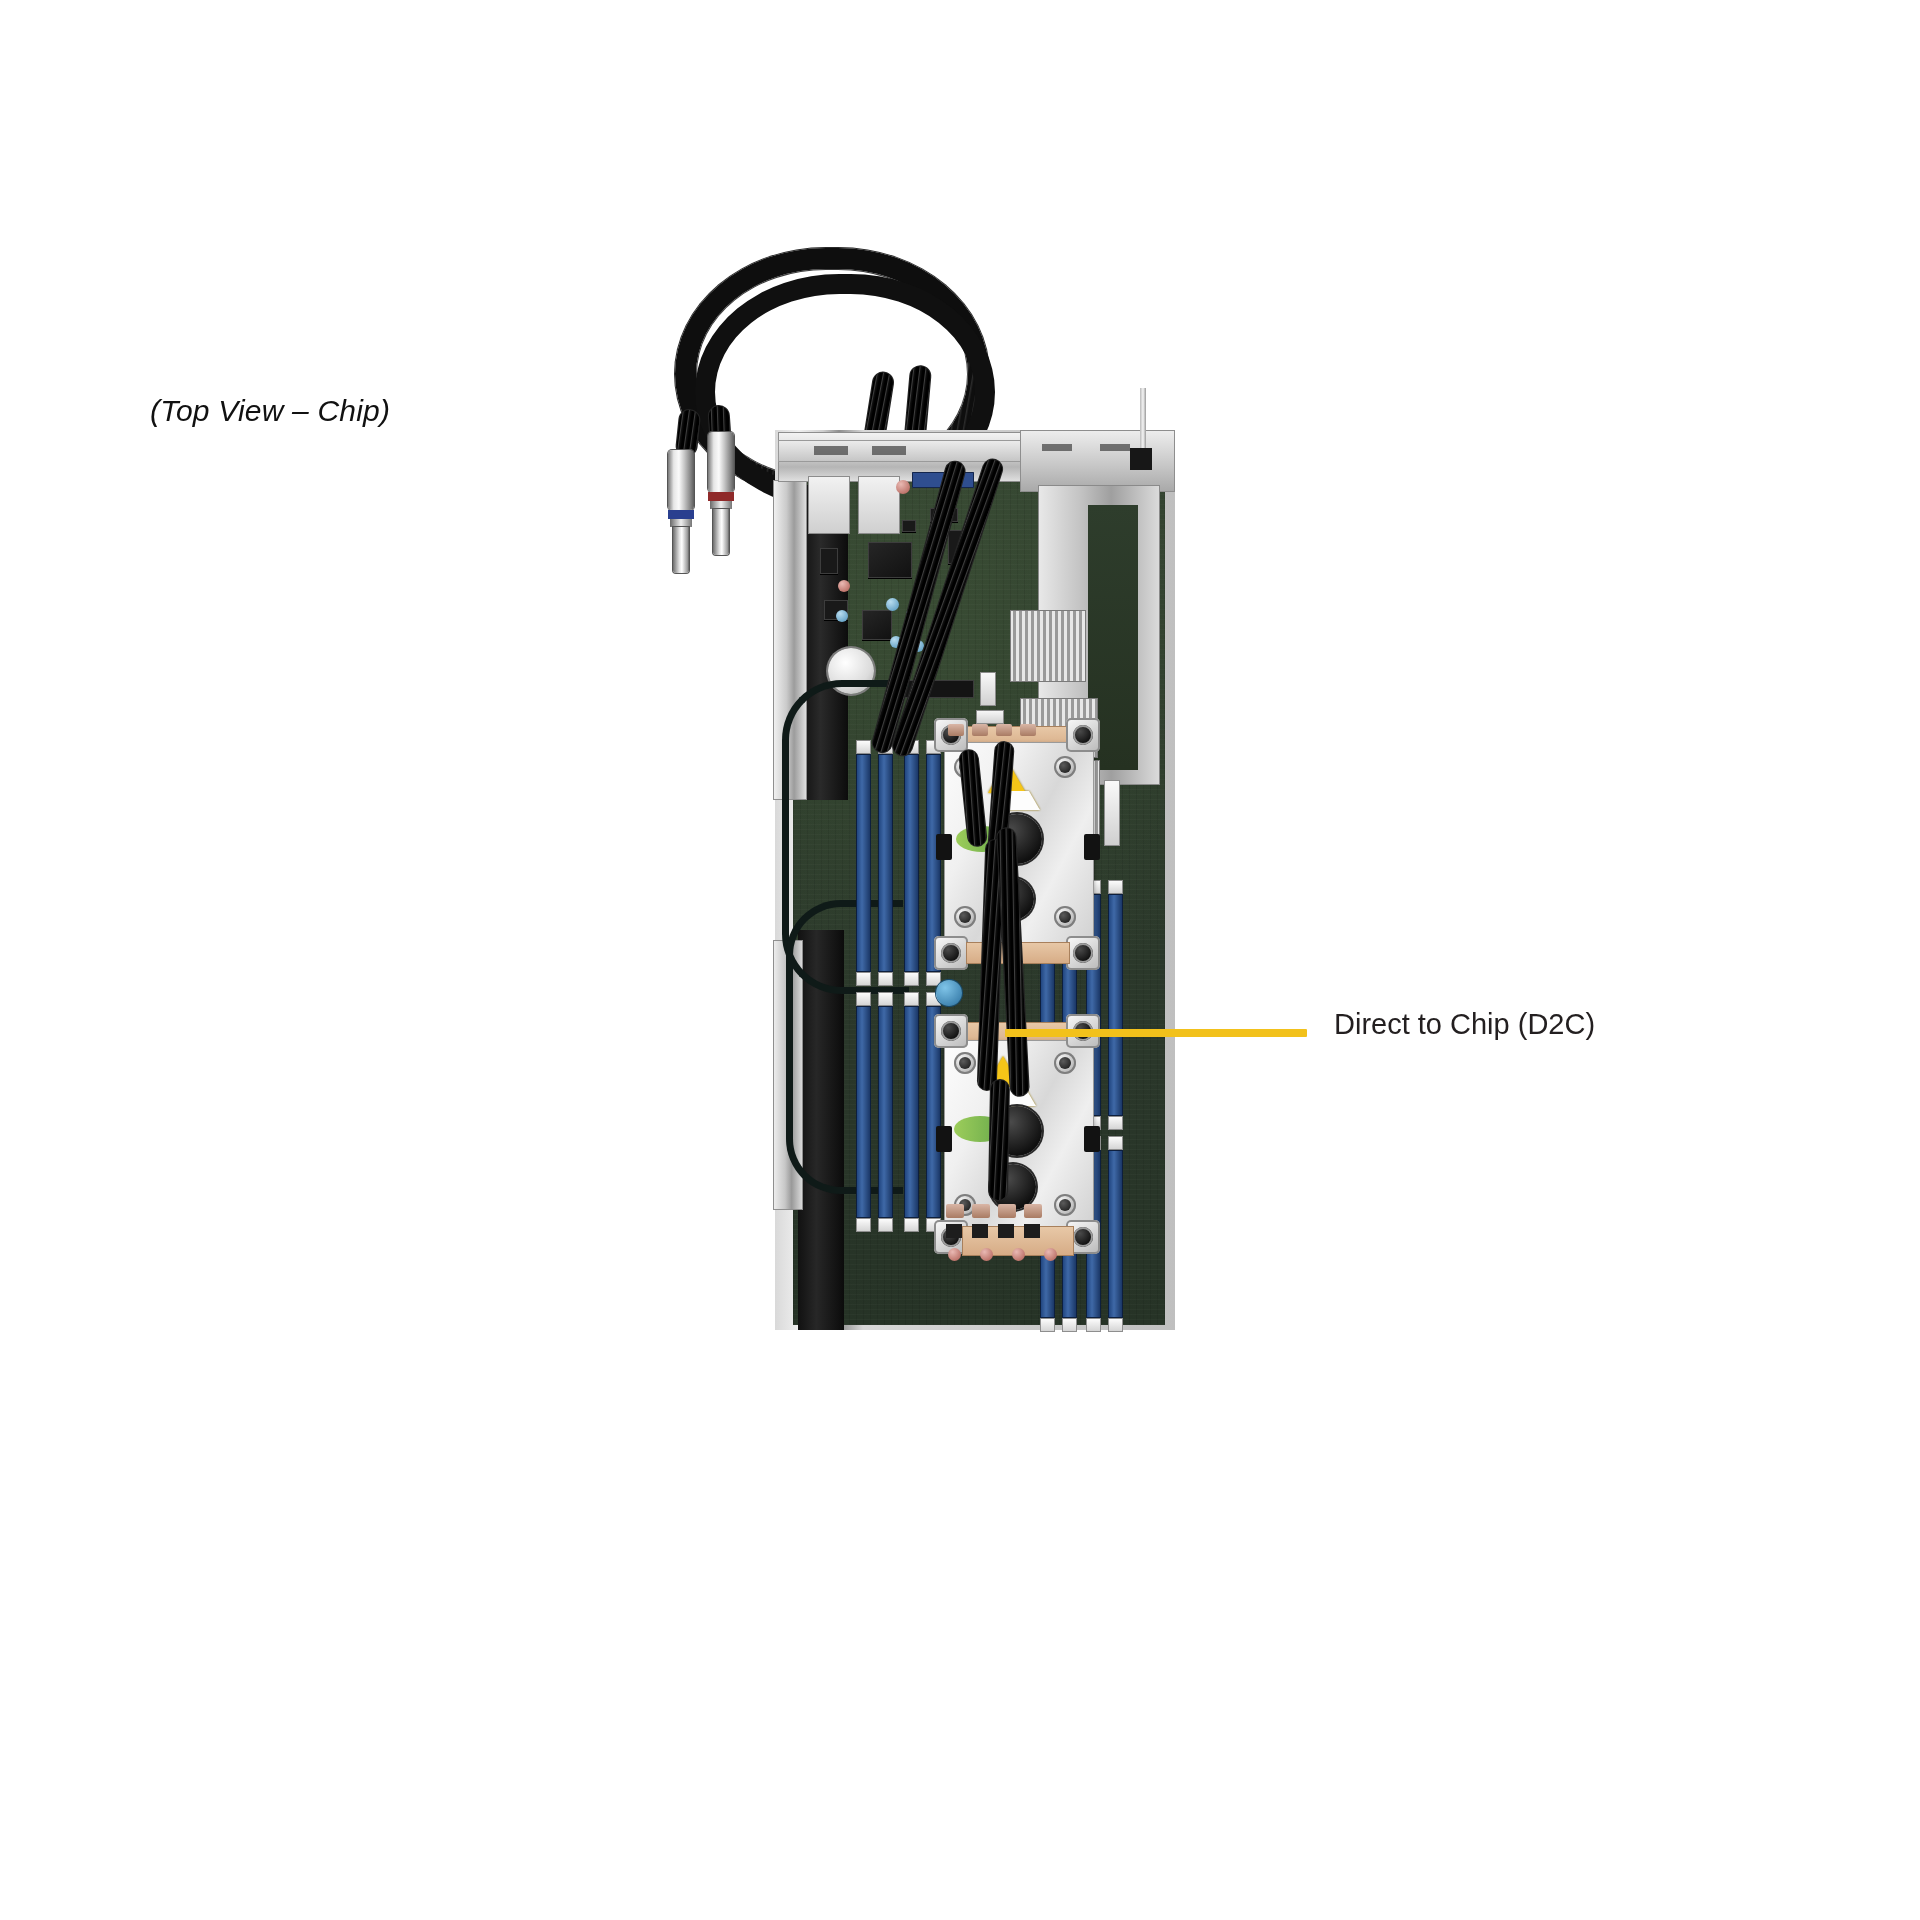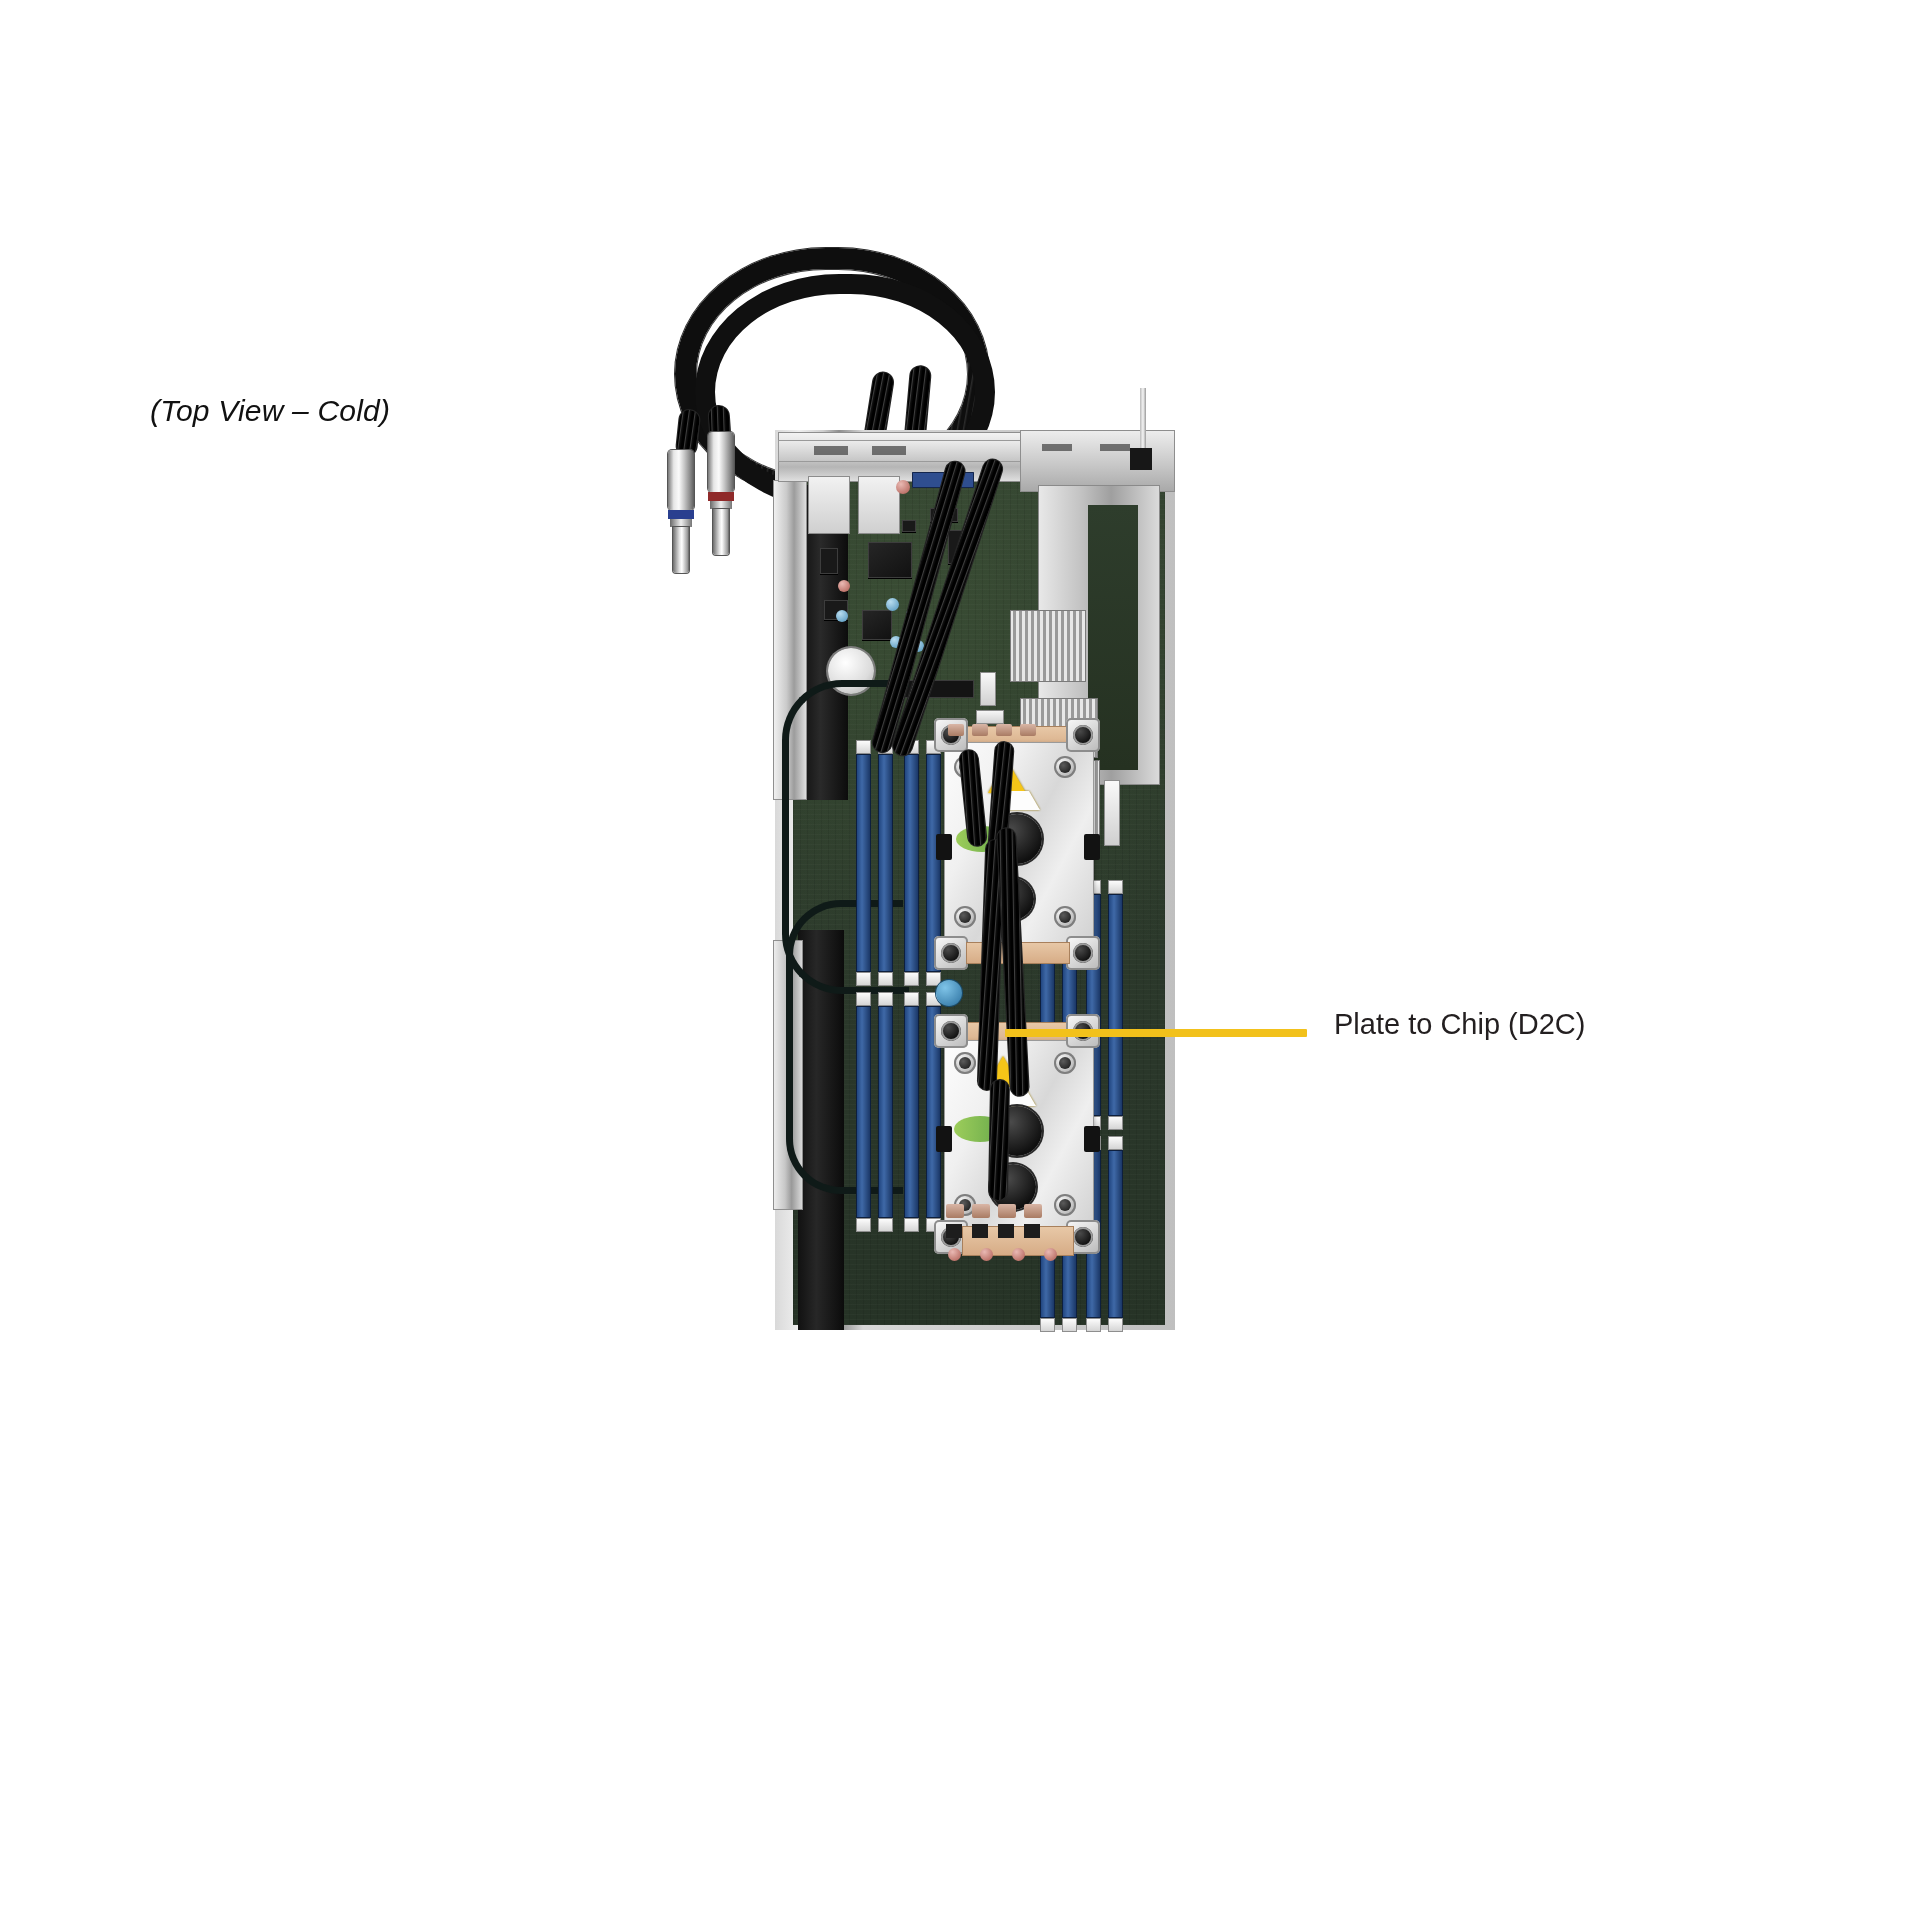--- a/index.html
+++ b/index.html
@@ -201,21 +201,21 @@
     box-shadow:inset 0 0 0 1px #8d8d8d;}
   .conn-black{position:absolute;background:#141414;box-shadow:inset 0 0 0 1px #3b3b3b;}
   .vrm{position:absolute;background:linear-gradient(180deg,#d9b6a6,#a97b63);border-radius:2px;}
   .vrm-dark{position:absolute;background:#1d1d1d;}
 </style>
 </head>
 <body>
 
 <div id="stage">
 
-  <div class="view-caption">(Top View – Cold)</div>
+  <div class="view-caption">(Top View – Chip)</div>
 
   <div id="node">
 
     <div>
       <div class="loop-outer"></div>
       <div class="loop-inner"></div>
 
       <div class="hose-run" style="left:-12px;top:130px;width:20px;height:46px;transform:rotate(6deg);"></div>
       <div class="hose-run" style="left:20px;top:126px;width:20px;height:52px;transform:rotate(-4deg);"></div>
 
@@ -442,16 +442,16 @@
 
     <div class="hose-run" style="left:292px;top:560px;width:18px;height:250px;transform:rotate(2deg);"></div>
     <div class="hose-run" style="left:314px;top:548px;width:18px;height:268px;transform:rotate(-3deg);"></div>
 
     <div class="hose-run" style="left:300px;top:800px;width:18px;height:120px;transform:rotate(1deg);"></div>
 
   </div>
 
   <div class="callout-line"></div>
   <div class="callout-text">
-    <div>Plate to Chip (D2C)</div>
+    <div>Direct to Chip (D2C)</div>
   </div>
 
 </div>
 
 </body></html>

